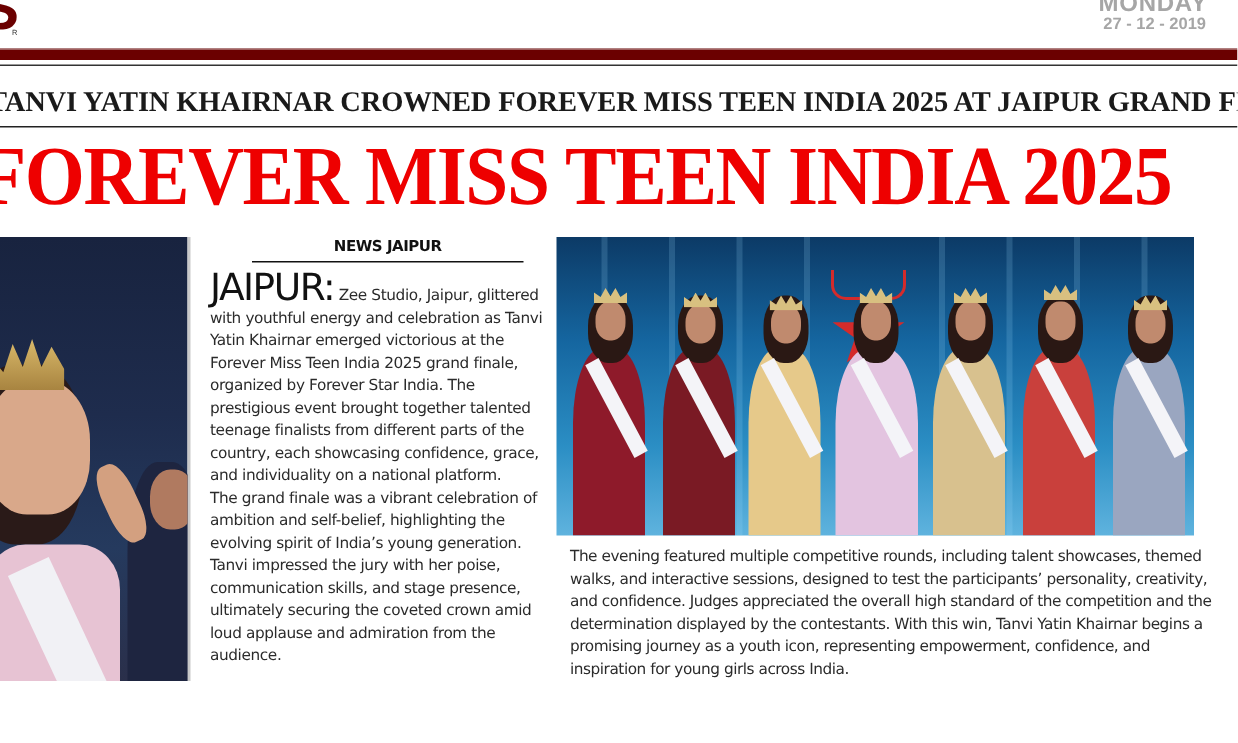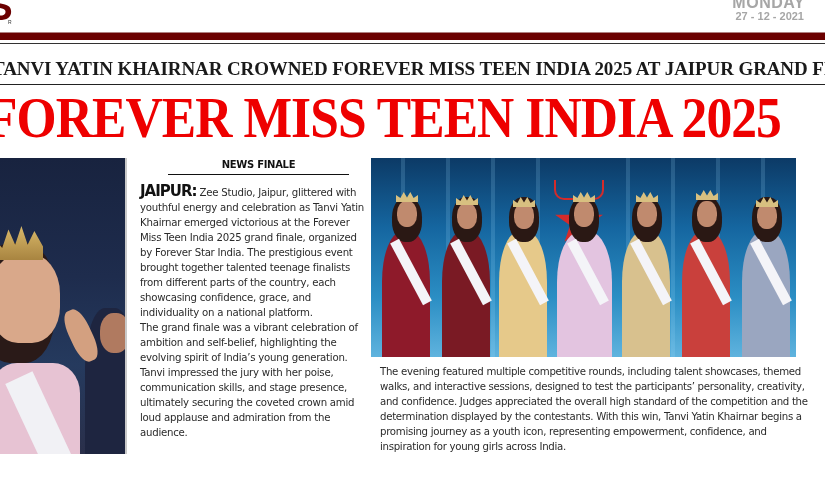--- a/index.html
+++ b/index.html
@@ -88,22 +88,22 @@
       color: #111; letter-spacing: -0.3px;
     }
     .news-rule { position: absolute; left: 168px; top: 174px; width: 181px; height: 1px; background: #111; }
 
     .col-left {
       position: absolute; left: 140px; top: 184px; width: 230px;
       font-family: "DejaVu Sans", sans-serif; font-size: 10.2px;
       line-height: 15px; color: #2b2b2b; letter-spacing: -0.25px;
     }
     .dateline {
-      font-family: "DejaVu Sans", sans-serif; font-weight: bold;
-      font-size: 15px; color: #111; letter-spacing: -1px; line-height: 15px; text-align: right;
+      font-family: "DejaVu Sans", sans-serif; font-weight: normal;
+      font-size: 25px; color: #111; letter-spacing: -1px; line-height: 15px; text-align: right;
     }
     .col-left p { margin: 0; }
 
     .photo-right {
       position: absolute; left: 371px; top: 158px; width: 425px; height: 199px;
       background: linear-gradient(180deg, #0c3a66 0%, #1566a0 35%, #2b8ec4 70%, #5fb3de 100%);
       overflow: hidden;
     }
     .photo-right .curtain {
       position: absolute; top: 0; width: 4px; height: 199px; background: rgba(160,220,255,0.18);
@@ -132,42 +132,42 @@
       line-height: 15px; color: #2b2b2b; letter-spacing: -0.3px;
     }
   </style>
 </head>
 <body>
 
 <div>
   <div class="logo-s">S</div>
   <div class="logo-r">R</div>
   <div class="day">MONDAY</div>
-  <div class="date">27 - 12 - 2021</div>
+  <div class="date">27 - 12 - 2019</div>
   <div class="band-top"></div>
   <div class="band"></div>
   <div class="band-thin"></div>
 </div>
 
 <div class="subhead">TANVI YATIN KHAIRNAR CROWNED FOREVER MISS TEEN INDIA 2025 AT JAIPUR GRAND FINALE</div>
 <div class="subhead-rule"></div>
 <div class="headline">FOREVER MISS TEEN INDIA 2025</div>
 
 <div class="photo-left">
   <div class="hair"></div>
   <div class="face"></div>
   <div class="crown"></div>
   <div class="dress"></div>
   <div class="sash"></div>
   <div class="other"></div>
   <div class="otherface"></div>
   <div class="hand"></div>
 </div>
 
-<div class="news-label">NEWS FINALE</div>
+<div class="news-label">NEWS JAIPUR</div>
 <div class="news-rule"></div>
 
 <div class="col-left">
   <p><span class="dateline">JAIPUR:</span> <span>Zee Studio, Jaipur, glittered with youthful energy and celebration as Tanvi Yatin Khairnar emerged victorious at the Forever Miss Teen India 2025 grand finale, organized by Forever Star India. The prestigious event brought together talented teenage finalists from different parts of the country, each showcasing confidence, grace, and individuality on a national platform.</span></p>
   <p>The grand finale was a vibrant celebration of ambition and self-belief, highlighting the evolving spirit of India’s young generation. Tanvi impressed the jury with her poise, communication skills, and stage presence, ultimately securing the coveted crown amid loud applause and admiration from the audience.</p>
 </div>
 
 <div class="photo-right">
   <div class="curtain" style="left:30px"></div>
   <div class="curtain" style="left:75px"></div>

